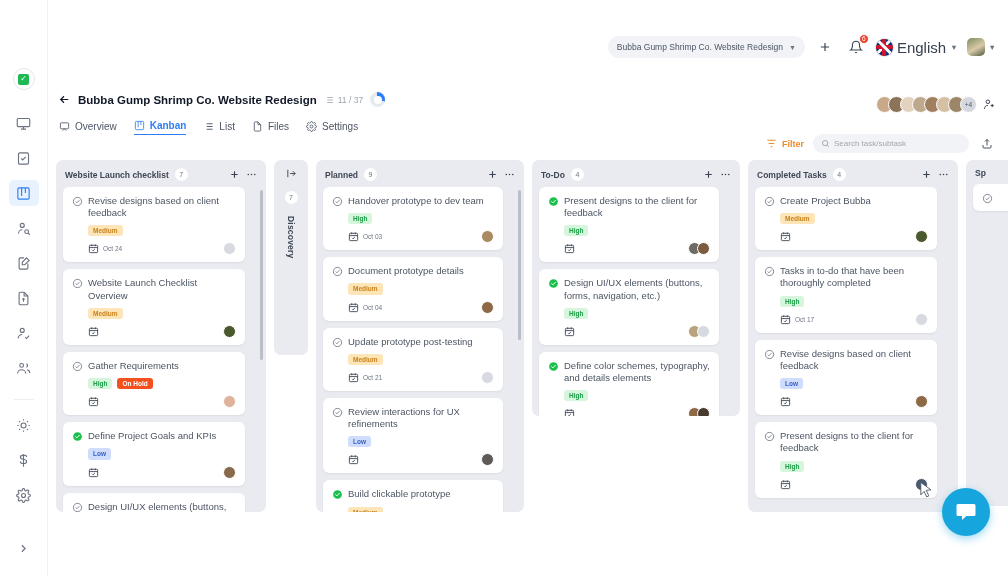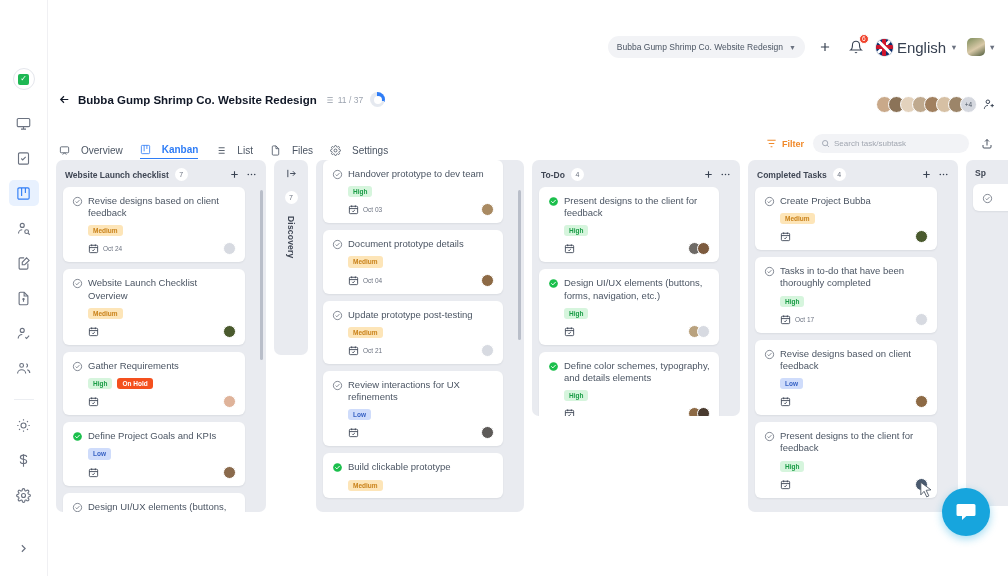--- a/index.html
+++ b/index.html
@@ -110,22 +110,22 @@
   .count-chip { display:flex; align-items:center; gap:4px; color:#9ca3af; font-size:8.5px; }
   .count-chip svg { width:10px; height:10px; }
   .ring {
     width: 15px; height: 15px; border-radius:50%;
     background: conic-gradient(#2f7df6 0 30%, #e5e9f0 30% 100%);
     position: relative; flex:none;
   }
   .ring:after { content:""; position:absolute; inset:3.5px; background:#fff; border-radius:50%; }
 
   #tabs { display:flex; align-items:center; gap: 17px; padding-left: 11px; margin-top: 13px; }
-  .tab { display:flex; align-items:center; gap:11px; font-size:10px; color:#4b5563;
-    cursor:pointer; padding-bottom: 3px; margin-top: 24px; }
+  .tab { display:flex; align-items:center; gap:5px; font-size:10px; color:#4b5563;
+    cursor:pointer; padding-bottom: 3px; }
   .tab svg { width:11px; height:11px; }
   .tab.active { color:#2f7df6; font-weight:bold; border-bottom: 1.5px solid #2f7df6; }
 
   
   #toolbar { position:absolute; right: 12px; top: 134px; display:flex; align-items:center; gap:9px; }
   .filter-btn { display:flex; align-items:center; gap:5px; font-size:9px; color:#f0892a;
     font-weight:bold; cursor:pointer; }
   .filter-btn svg { width:11px; height:11px; }
   #search-box {
     width: 156px; height: 19px; background:#f2f3f6; border-radius:10px;
@@ -610,20 +610,37 @@
       <svg viewBox="0 0 24 24" fill="none" stroke="currentColor" stroke-width="2">
           <path d="M4 4v16"></path>
           <path d="M9 12h11M15 7l5 5-5 5"></path>
         </svg>
     </span>
     <span class="col-count">7</span>
     <span class="vtitle">Discovery</span>
   </div>
 
   <div class="column col-w" style="height:352px">
+    <div class="col-head">
+      <span class="col-title">Planned</span>
+      <span class="col-count">9</span>
+      <span class="col-head-sp"></span>
+      <span class="col-ico">
+        <svg viewBox="0 0 24 24" fill="none" stroke="currentColor" stroke-width="2.4">
+            <path d="M12 5v14M5 12h14"></path>
+          </svg>
+      </span>
+      <span class="col-ico">
+        <svg viewBox="0 0 24 24" fill="currentColor">
+            <circle cx="5" cy="12" r="1.7"></circle>
+            <circle cx="12" cy="12" r="1.7"></circle>
+            <circle cx="19" cy="12" r="1.7"></circle>
+          </svg>
+      </span>
+    </div>
     <div class="col-body">
 
       <div class="card">
         <div class="card-top">
           <span class="chk">
             <svg viewBox="0 0 24 24" fill="none" stroke="#6b7280" stroke-width="1.8">
                 <circle cx="12" cy="12" r="9"></circle>
                 <path d="M8 12.2l2.6 2.6L16.2 9"></path>
               </svg>
           </span>

